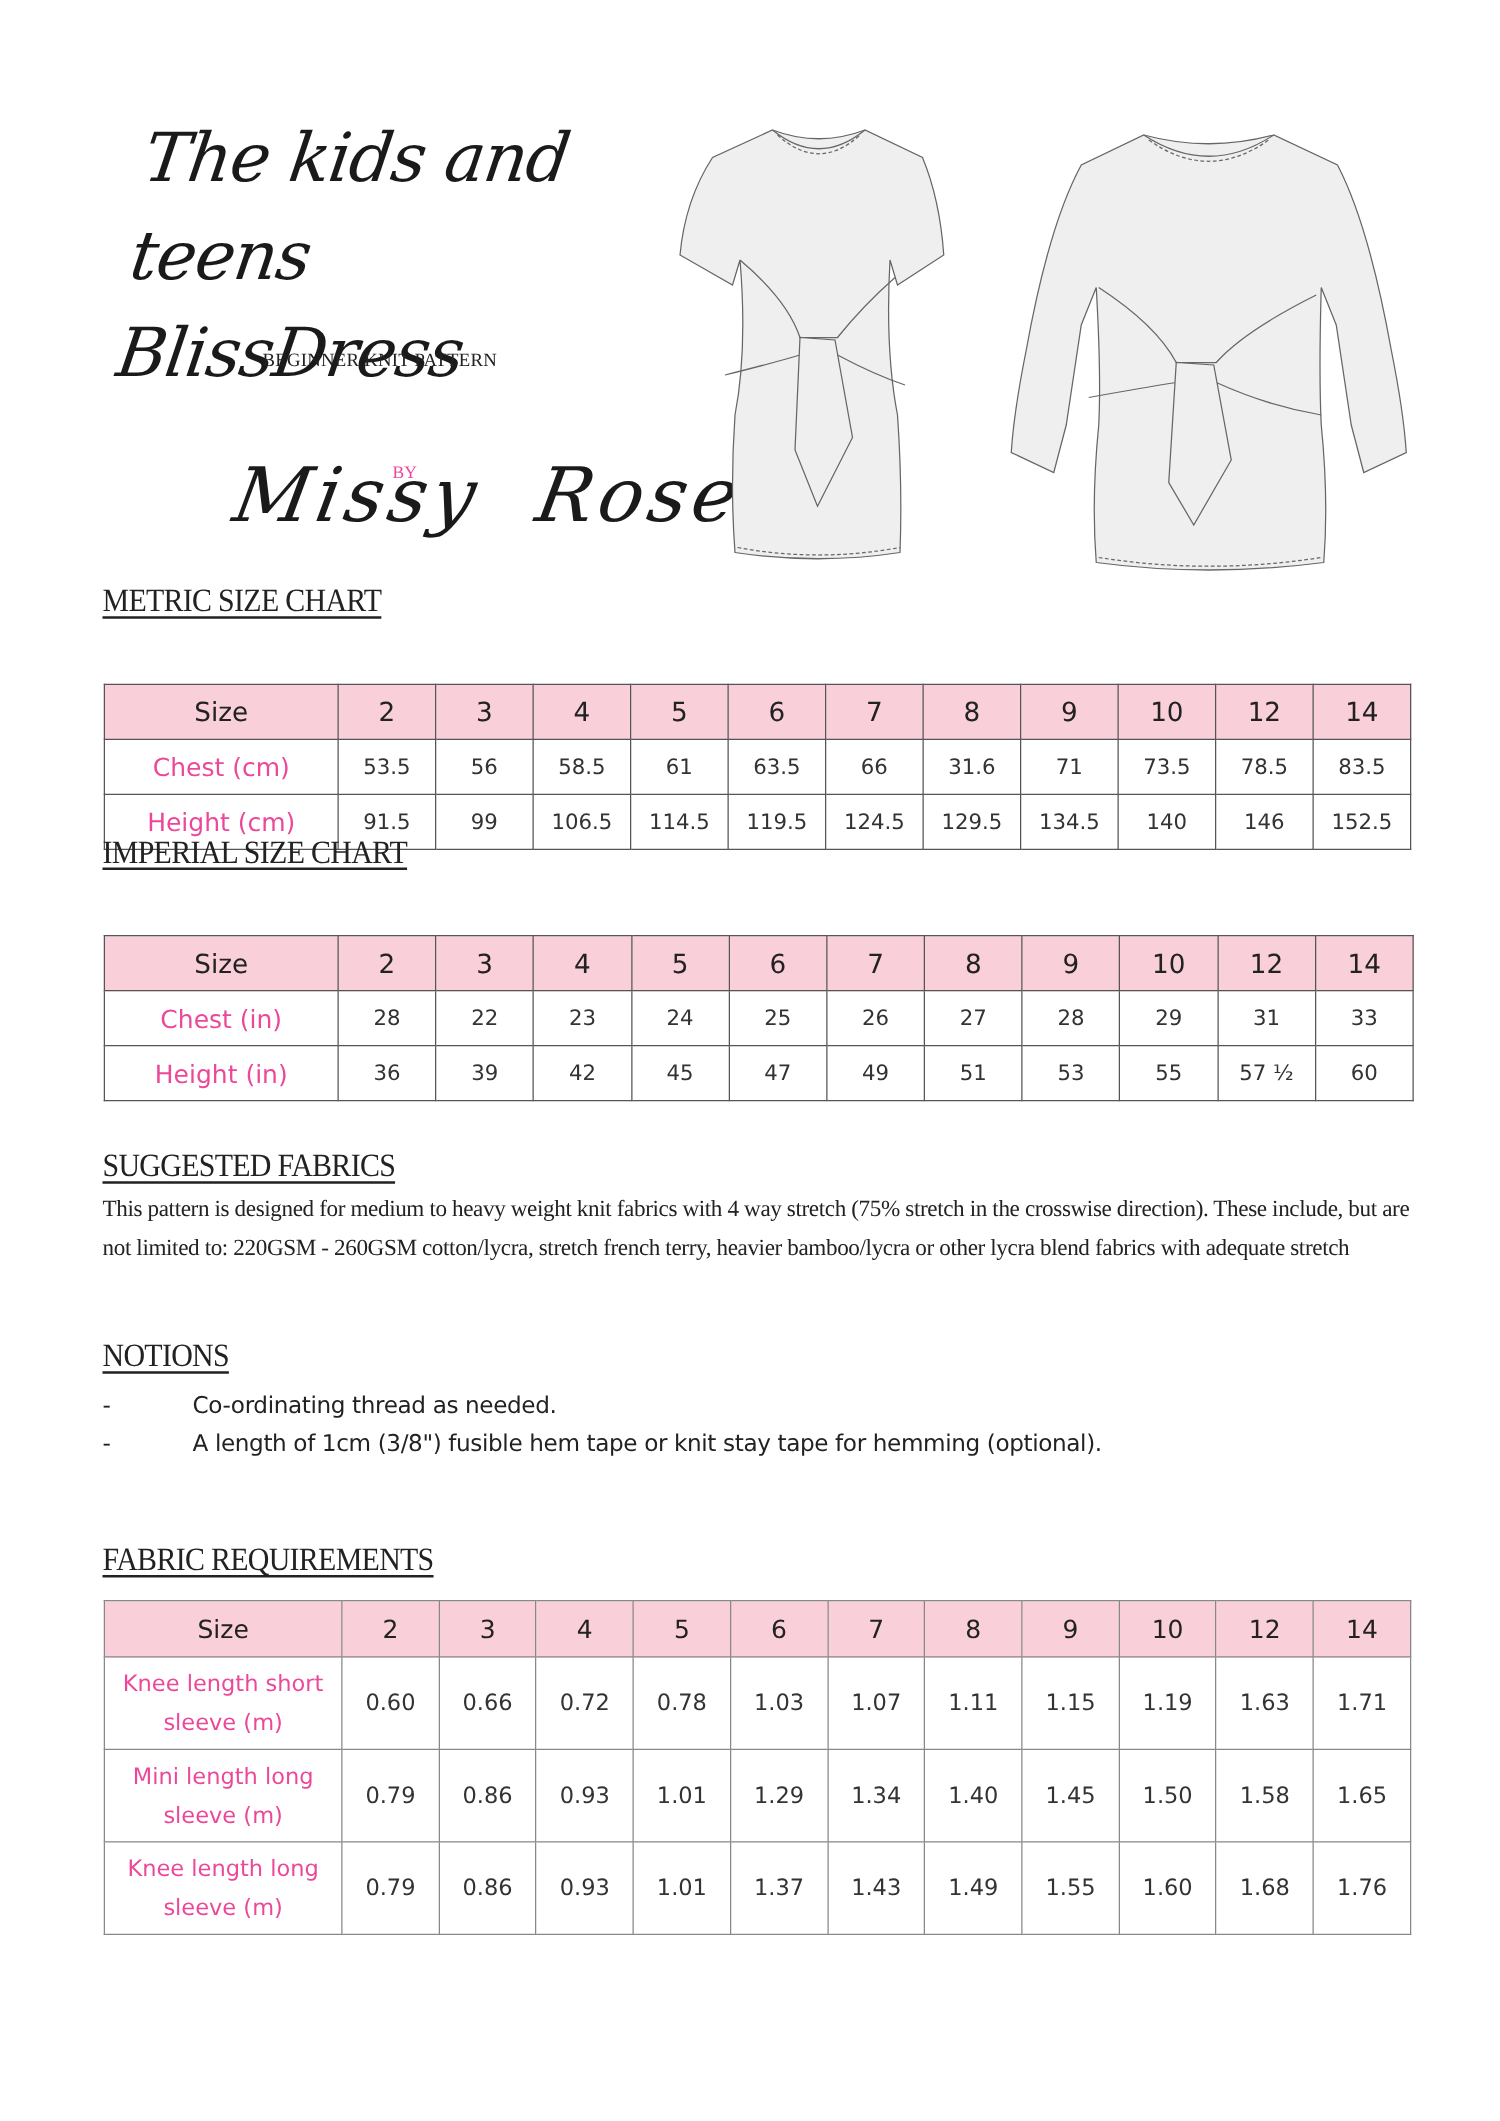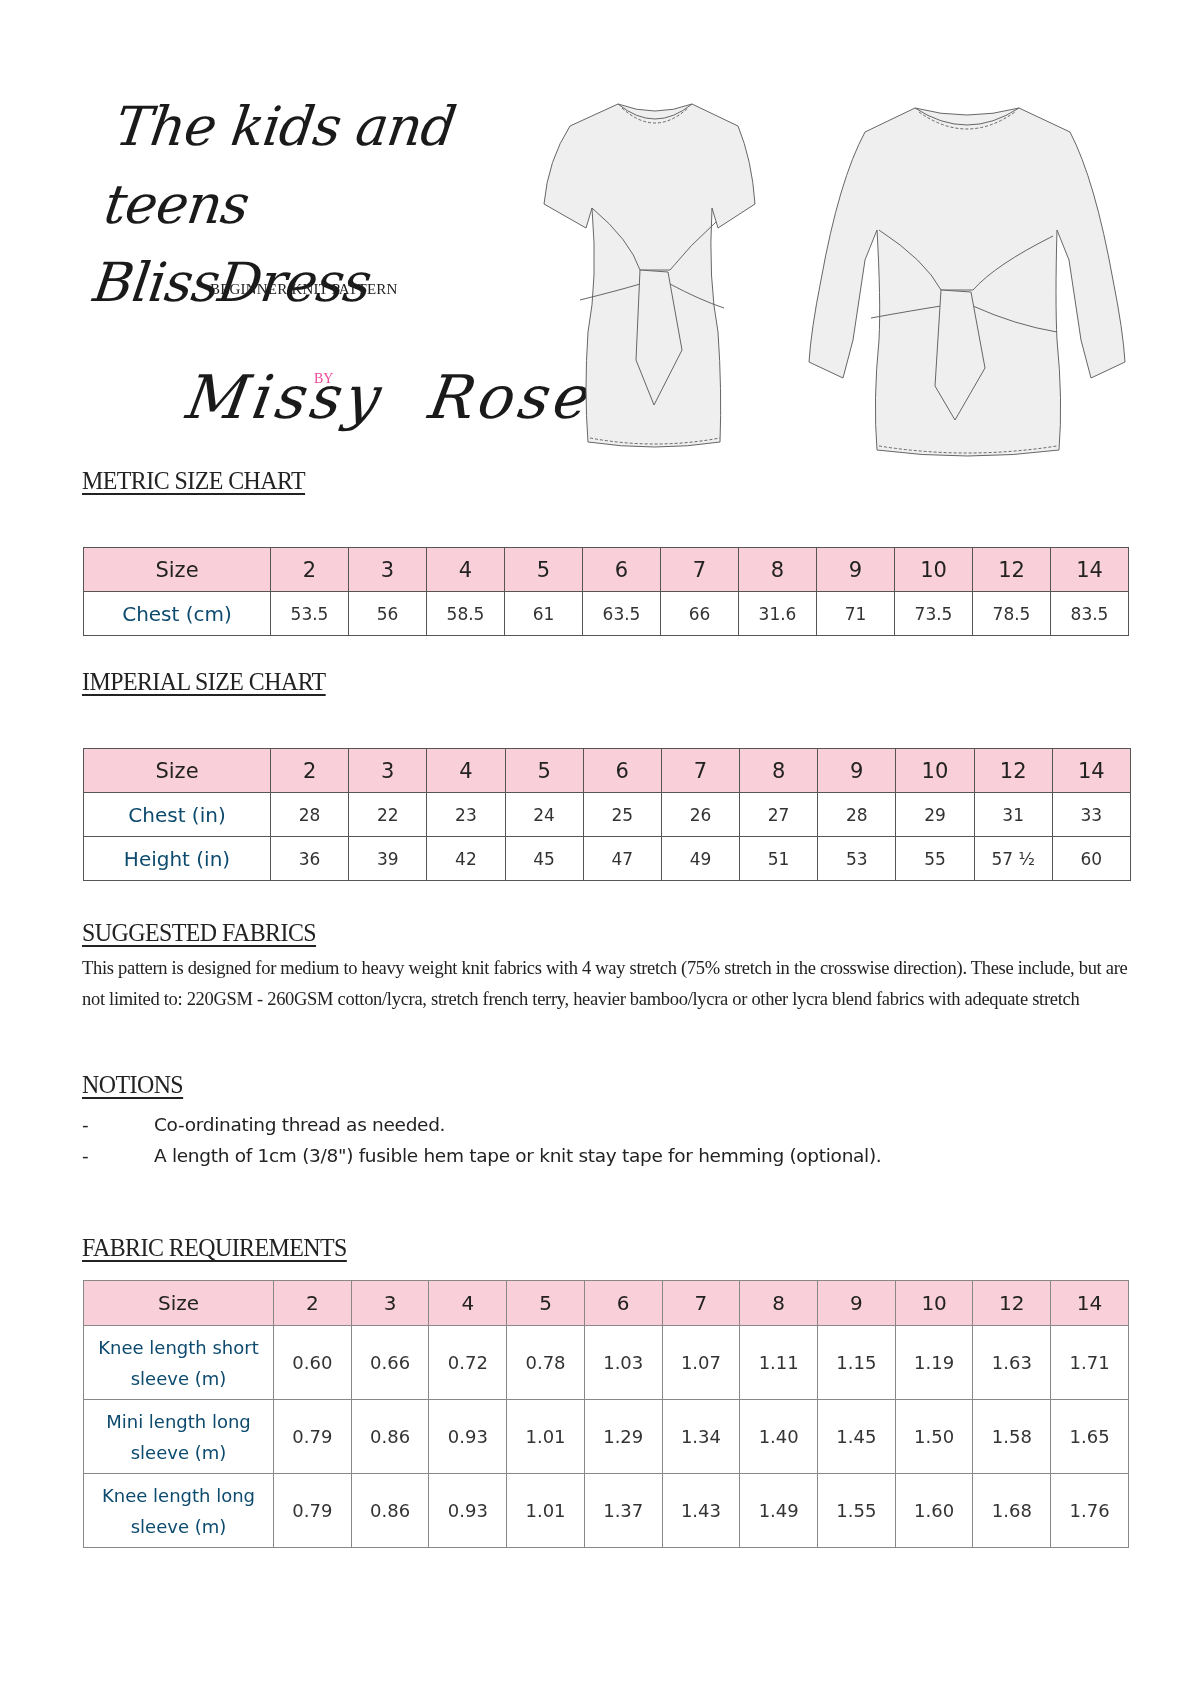--- a/index.html
+++ b/index.html
@@ -16,21 +16,21 @@
     .sketch { position: absolute; top: 100px; }
     .sketch.short { left: 540px; width: 230px; height: 360px; }
     .sketch.long { left: 795px; width: 345px; height: 365px; }
     .sketch svg { width: 100%; height: 100%; }
 
     .section-heading { position: absolute; left: 82px; font-family: "Liberation Serif", serif; font-size: 26px; letter-spacing: -0.6px; text-decoration: underline; text-decoration-thickness: 1.5px; text-underline-offset: 4px; color: #222; font-weight: normal; margin: 0; transform: scaleX(0.92); transform-origin: left; }
 
     table.size-table { position: absolute; left: 83px; border-collapse: collapse; font-family: "DejaVu Sans", sans-serif; table-layout: fixed; }
     table.size-table td { border: 1.5px solid #555; text-align: center; color: #333; font-size: 17px; padding: 0; }
     table.size-table tr.head td { background: #f9cfd9; color: #222; font-size: 21px; }
-    table.size-table td.rowlabel { font-size: 20px; color: #0c4a6e; }
+    table.size-table td.rowlabel { font-size: 20px; color: #ec4899; }
     table.metric { top: 547px; width: 1046px; }
     table.metric tr td { height: 43px; }
     table.imperial { top: 748px; width: 1048px; }
     table.imperial tr td { height: 43px; }
     table.fabric { top: 1280px; width: 1046px; border-color: #888; }
     table.fabric td { border: 1.5px solid #888; }
     table.fabric tr.head td { height: 44px; font-size: 20px; }
     table.fabric tr.body td { height: 73px; font-size: 18px; }
     table.fabric td.rowlabel { font-size: 20px; line-height: 31px; }
 
@@ -106,20 +106,34 @@
     <td>58.5</td>
     <td>61</td>
     <td>63.5</td>
     <td>66</td>
     <td>31.6</td>
     <td>71</td>
     <td>73.5</td>
     <td>78.5</td>
     <td>83.5</td>
   </tr>
+  <tr>
+    <td class="rowlabel">Height (cm)</td>
+    <td>91.5</td>
+    <td>99</td>
+    <td>106.5</td>
+    <td>114.5</td>
+    <td>119.5</td>
+    <td>124.5</td>
+    <td>129.5</td>
+    <td>134.5</td>
+    <td>140</td>
+    <td>146</td>
+    <td>152.5</td>
+  </tr>
 </tbody>
   </table>
 
 <h2 class="section-heading" style="top:667px;">IMPERIAL SIZE CHART</h2>
 <table class="size-table imperial">
   <colgroup>
       <col style="width:187px">
       <col span="11">
     </colgroup>
   <tbody>

